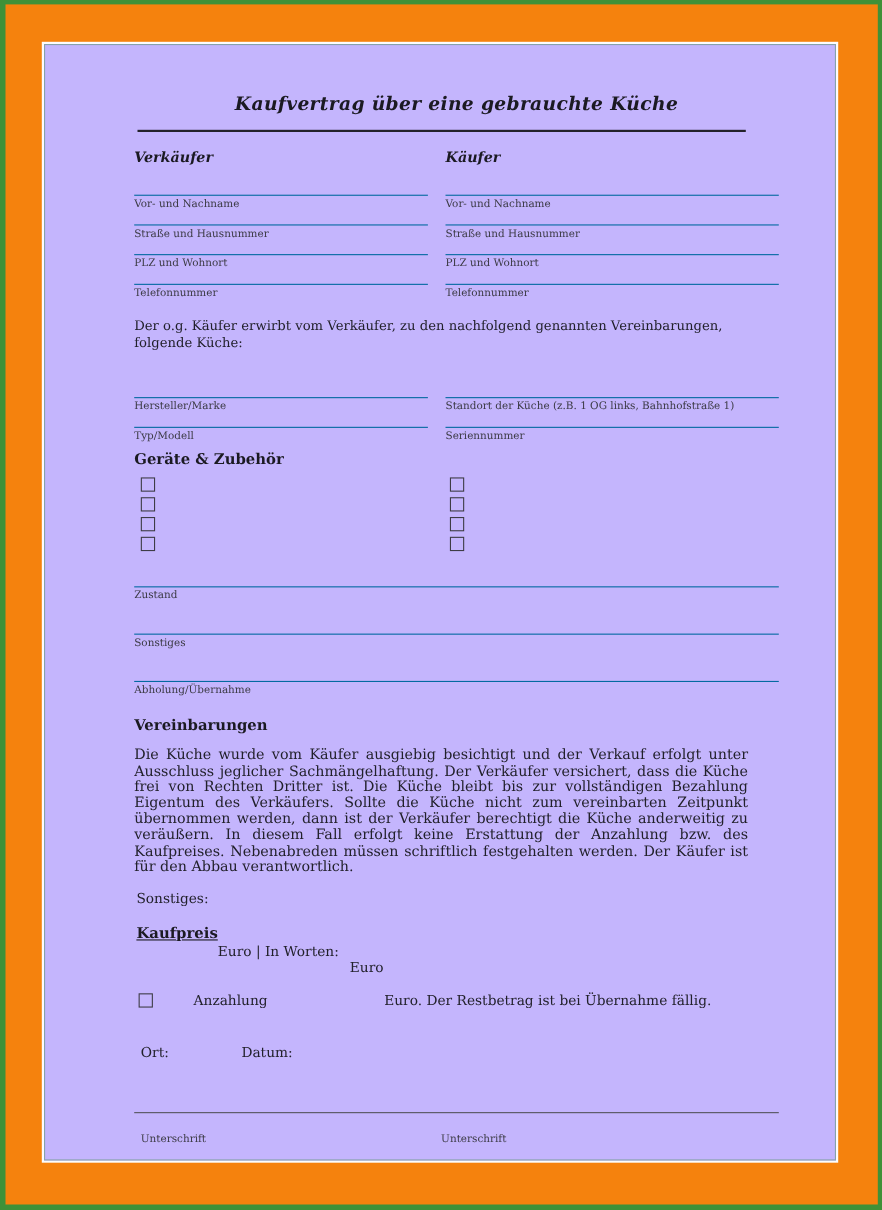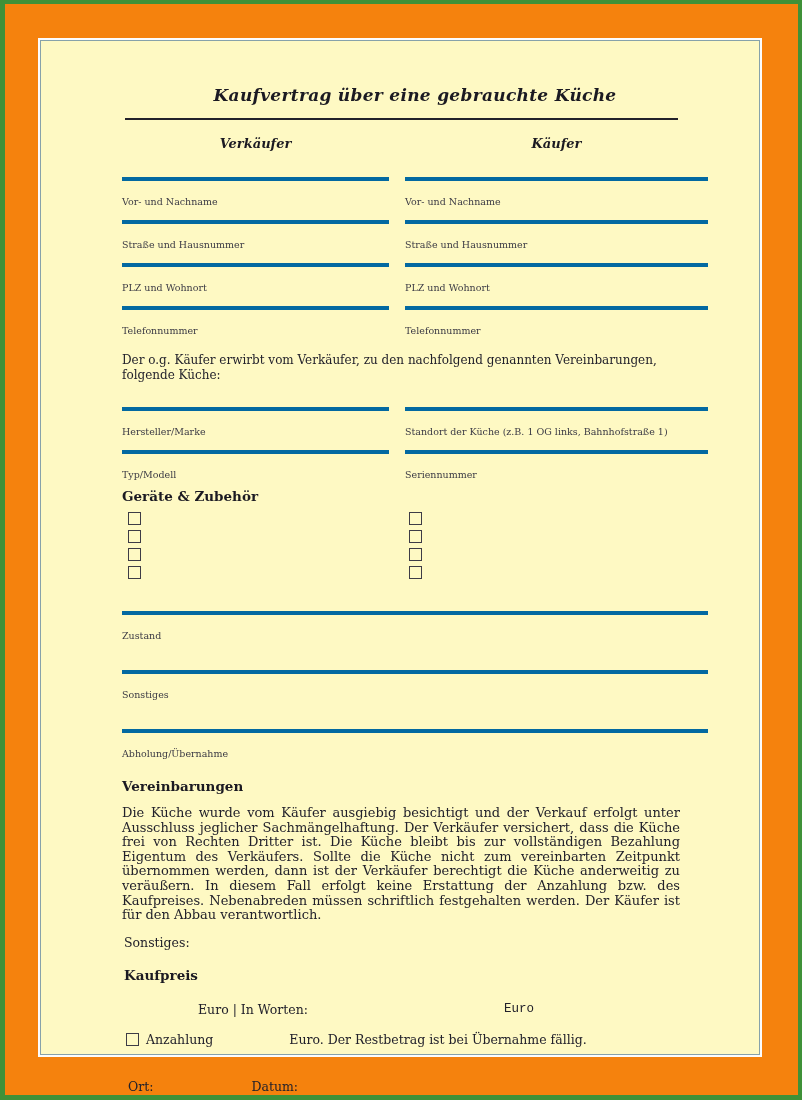--- a/index.html
+++ b/index.html
@@ -13,21 +13,21 @@
   }
   .orange-frame {
     position: absolute;
     left: 5px; top: 4px; right: 4px; bottom: 5px;
     background: #f5820d;
   }
   .paper {
     position: absolute;
     left: 40px; top: 40px;
     width: 720px; height: 1015px;
-    background: #fef9c3;
+    background: #c4b5fd;
     border: 1px solid #87a2aa;
     box-shadow: 0 0 0 2px #fcfcfd;
   }
   .content {
     position: absolute;
     left: 81px; top: 44px;
     width: 586px;
   }
   .doc-title {
     text-align: center;
@@ -47,31 +47,31 @@
   .col-l { width: 267px; }
   .col-gap { width: 16px; }
   .col-r { width: 303px; }
   .party-headers {
     margin-top: 16px;
     font-weight: bold;
     font-style: italic;
     font-size: 13px;
     color: #1b1a22;
   }
-  .party-headers .col-l, .party-headers .col-r { text-align: center; font-style: italic; }
+  .party-headers .col-l, .party-headers .col-r { text-align: left; font-style: italic; }
   .field {
-    border-top: 4px solid #0369a1;
-    padding-top: 15px;
+    border-top: 1px solid #0369a1;
+    padding-top: 2px;
     font-size: 9.5px;
     line-height: 12px;
     color: #3b3a44;
     margin-top: 12px;
   }
   .field.first { margin-top: 26px; }
-  .field.kfirst { margin-top: 24px; }
+  .field.kfirst { margin-top: 42px; }
   .field.cfirst { margin-top: 27px; }
   .field.cnext { margin-top: 28px; }
   .intro {
     margin-top: 16px;
     font-size: 12px;
     line-height: 15px;
     width: 566px;
   }
   .section-h {
     font-size: 13.5px;
@@ -90,35 +90,36 @@
   }
   .agree-h { margin-top: 18px; }
   .agree-p {
     margin-top: 12px;
     text-align: justify;
     font-size: 13px;
     line-height: 14.6px;
     width: 558px;
   }
   .misc-line { margin-top: 12px; font-size: 12.5px; padding-left: 2px; }
-  .price-h { margin-top: 17px; padding-left: 2px; }
-  .price-row { margin-top: 19px; font-size: 12.5px; display: flex; }
+  .price-h { margin-top: 17px; padding-left: 2px; text-decoration: underline; }
+  .price-row { font-size: 12.5px; display: flex; flex-direction: column; }
   .price-words { margin-left: 76px; }
-  .price-euro { margin-left: 196px; font-family: Liberation Mono, monospace; }
+  .price-euro { margin-left: 196px; }
   .deposit-row {
     margin-top: 15px;
     font-size: 12.5px;
     display: flex;
     align-items: center;
+    gap: 30px;
   }
   .deposit-row .cb { margin: 0 0 0 4px; }
   .deposit-label { margin-left: 7px; }
   .deposit-text { margin-left: 76px; }
   .place-row { margin-top: 32px; font-size: 12.5px; padding-left: 6px; }
-  .date-label { margin-left: 94px; }
+  .date-label { margin-left: 62px; }
   .sig-block {
     margin-top: 47px;
     border-top: 1px solid #55545c;
     padding-top: 18px;
     display: flex;
     font-size: 9.5px;
     line-height: 12px;
     color: #3b3a44;
   }
   .sig-1 { margin-left: 6px; width: 273px; }

